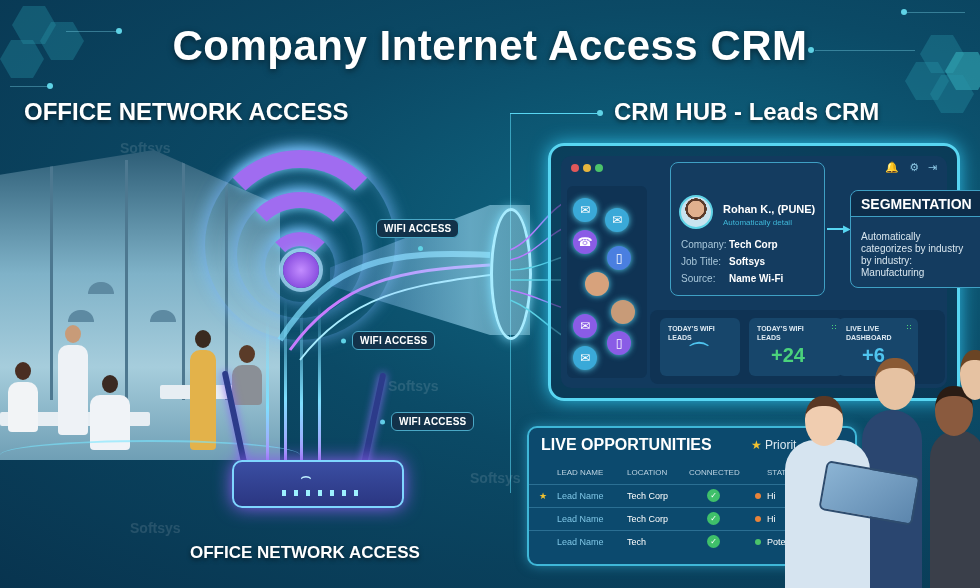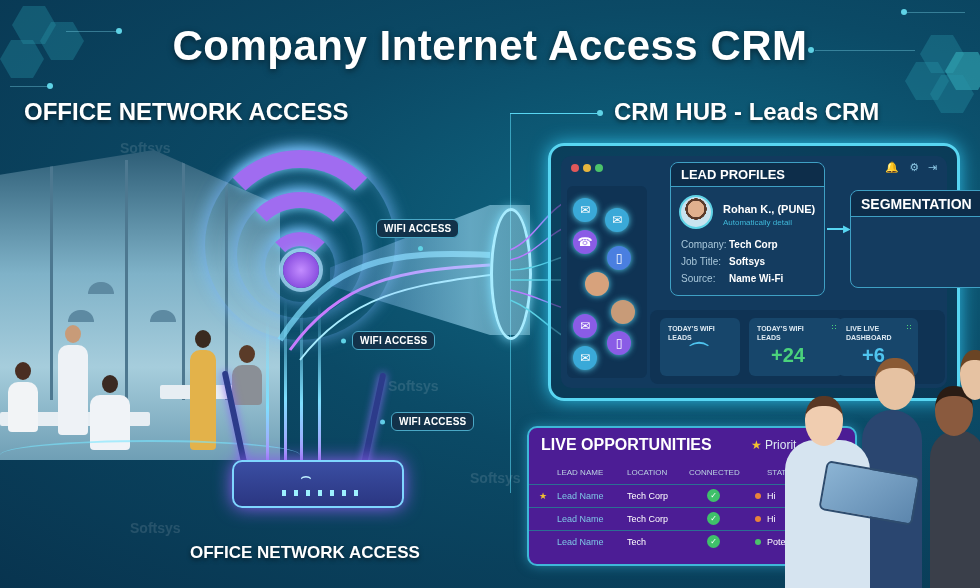--- a/index.html
+++ b/index.html
@@ -76,21 +76,21 @@
   .lp-row { position: absolute; left: 10px; font-size: 10px; color: #a8c7da; }
   .lp-row b { color: #fff; font-weight: 700; position: absolute; left: 48px; white-space: nowrap; }
   .stat { position: absolute; top: 318px; height: 58px; background: #17466b; border-radius: 6px; }
   .stat-label { position: absolute; left: 8px; top: 6px; font-size: 7px; font-weight: 700; color: #dde9f2; line-height: 9px; width: 70px; }
   .stat-val { position: absolute; font-size: 20px; font-weight: 700; }
   .grip { position: absolute; right: 6px; top: 6px; width: 6px; height: 6px;
     background: radial-gradient(circle, #4bd37c 30%, transparent 35%) 0 0 / 3px 3px; }
 
   
   .opp { left: 527px; top: 426px; width: 330px; height: 140px; border-radius: 10px; border: 2px solid #3fb7d8;
-    background: #4c1d95; box-shadow: 0 0 12px rgba(60,190,230,0.5); }
+    background: #0c4a6e; box-shadow: 0 0 12px rgba(60,190,230,0.5); }
   .opp-title { position: absolute; left: 12px; top: 8px; font-size: 16px; font-weight: 700; }
   .opp-pri { position: absolute; left: 222px; top: 10px; font-size: 12px; color: #dce9f2; }
   .opp-th { position: absolute; top: 40px; font-size: 8px; color: #bcd3e2; }
   .opp-row { position: absolute; left: 0; right: 0; height: 23px; border-top: 1px solid #2b6f93; }
   .opp-cell { position: absolute; font-size: 9px; top: 6px; }
   .check { position: absolute; width: 13px; height: 13px; border-radius: 50%; background: #3fc06a; color: #fff;
     font-size: 8px; text-align: center; line-height: 13px; top: 4px; }
   .sdot { position: absolute; width: 6px; height: 6px; border-radius: 50%; top: 8px; }
 
   
@@ -216,33 +216,38 @@
       <div class="node" style="left:18px;top:86px;background:#d7a27c"></div>
       <div class="node" style="left:44px;top:114px;background:#c89b78"></div>
       <div class="node" style="left:6px;top:128px;background:#8a5ce6">✉</div>
       <div class="node" style="left:40px;top:145px;background:#8a5ce6">▯</div>
       <div class="node" style="left:6px;top:160px;background:#3aa9d8">✉</div>
     </div>
   </div>
 </div>
 
 <div class="panel" style="left:670px;top:162px;width:155px;height:134px">
-  <div class="panel-head" style="height:24px;line-height:24px;font-size:13px">LEAD PROFILES</div>
   <div class="avatar" style="left:8px;top:32px;width:34px;height:34px"></div>
   <div class="abs" style="left:52px;top:40px;font-size:11px;font-weight:700">Rohan K., (PUNE)</div>
   <div class="abs" style="left:52px;top:55px;font-size:8px;color:#3fb7d8">Automatically detail</div>
   <div class="lp-row" style="top:76px"><span>Company:</span><b>Tech Corp</b></div>
   <div class="lp-row" style="top:93px"><span>Job Title:</span><b>Softsys</b></div>
   <div class="lp-row" style="top:110px"><span>Source:</span><b>Name Wi-Fi</b></div>
 </div>
 <div class="abs" style="left:827px;top:228px;width:20px;height:2px;background:#58d6f2"></div>
 <div class="abs" style="left:843px;top:223px;font-size:10px;color:#58d6f2">▶</div>
 
 <div class="panel" style="left:850px;top:190px;width:140px;height:98px">
   <div class="panel-head" style="height:26px;line-height:26px;font-size:14px">SEGMENTATION</div>
+  <div class="abs" style="left:10px;top:40px;font-size:10px;color:#d8e6ef;line-height:12px">
+    <div>Automatically</div>
+    <div>categorizes by industry</div>
+    <div>by industry:</div>
+    <div>Manufacturing</div>
+  </div>
 </div>
 
 <div class="abs" style="left:650px;top:310px;width:295px;height:74px;background:#0f3354;border-radius:8px"></div>
 <div class="stat" style="left:660px;width:80px">
   <div class="stat-label">TODAY'S WIFI LEADS</div>
   <div class="stat-val" style="left:28px;top:20px;color:#4fc4ef;font-size:22px">⌒</div>
 </div>
 <div class="stat" style="left:749px;width:94px">
   <div class="stat-label" style="width:52px">TODAY'S WIFI LEADS</div>
   <div class="grip"></div>

